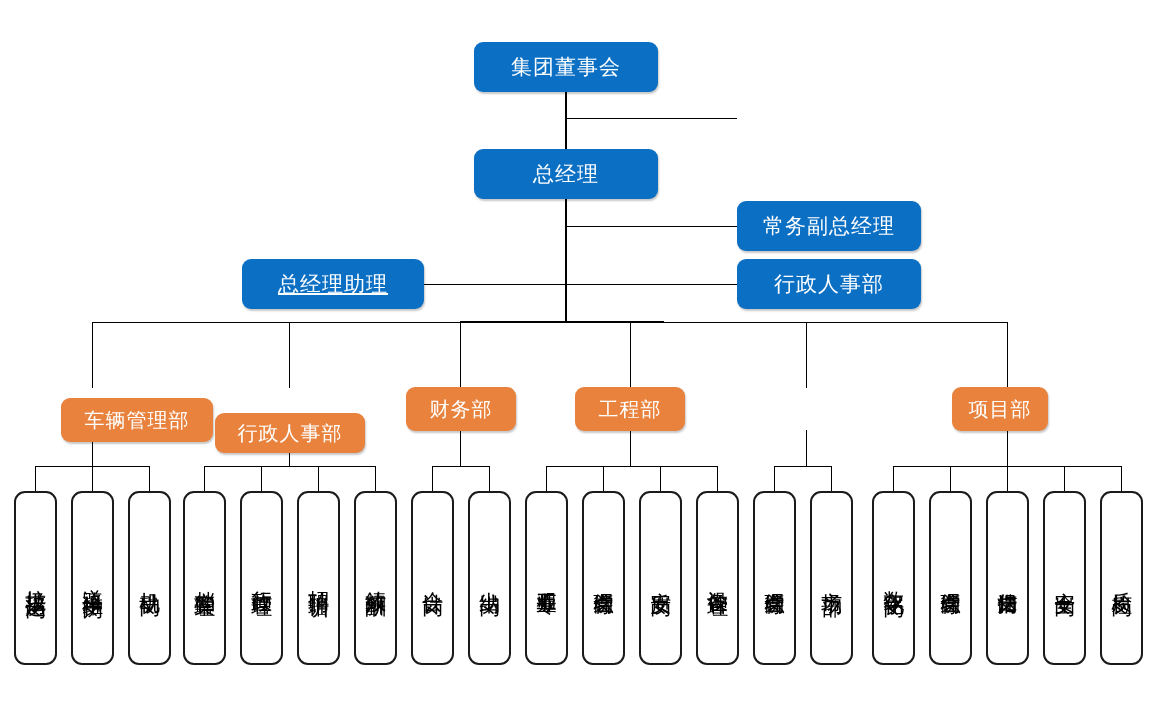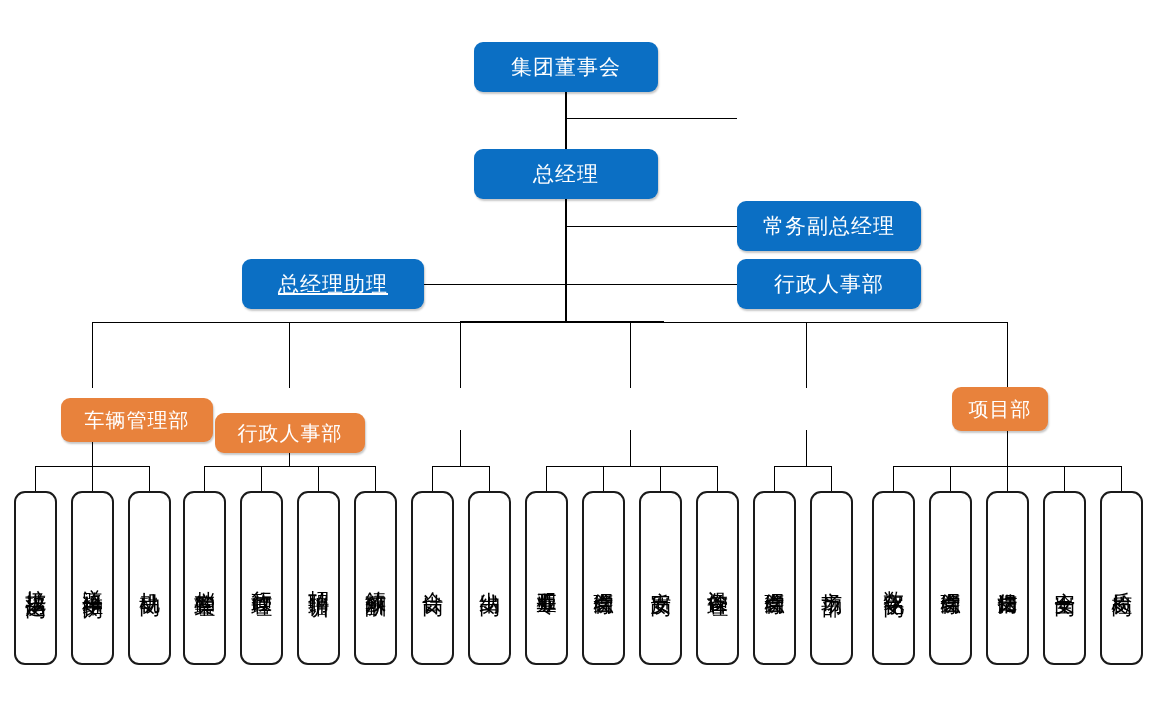--- a/index.html
+++ b/index.html
@@ -151,21 +151,23 @@
   <div class="node blue" style="left:737px; top:201px; width:184px; height:50px;">常务副总经理</div>
 
   <div class="node blue" style="left:737px; top:259px; width:184px; height:50px;">行政人事部</div>
 
   <div class="node blue" style="left:242px; top:259px; width:182px; height:50px;text-decoration:underline;">总经理助理</div>
 
   <div class="node orange" style="left:18px; top:398px; width:152px; height:44px;margin-left:43px;">车辆管理部</div>
 
   <div class="node orange" style="left:215px; top:387px; width:150px; height:40px;margin-top:26px;">行政人事部</div>
 
-
+  <div class="node orange" style="left:406px; top:387px; width:110px; height:44px;">财务部</div>
+
+  <div class="node orange" style="left:575px; top:387px; width:110px; height:44px;">工程部</div>
 
 
   <div class="node orange" style="left:952px; top:387px; width:96px; height:44px;">项目部</div>
 
   <div class="leaf" style="left:14px; top:491px; width:43px; height:174px;">
     <span class="leaf-text">垃圾清运岗</span>
   </div>
   <div class="leaf" style="left:71px; top:491px; width:43px; height:174px;">
     <span class="leaf-text">道路维护岗</span>
   </div>

